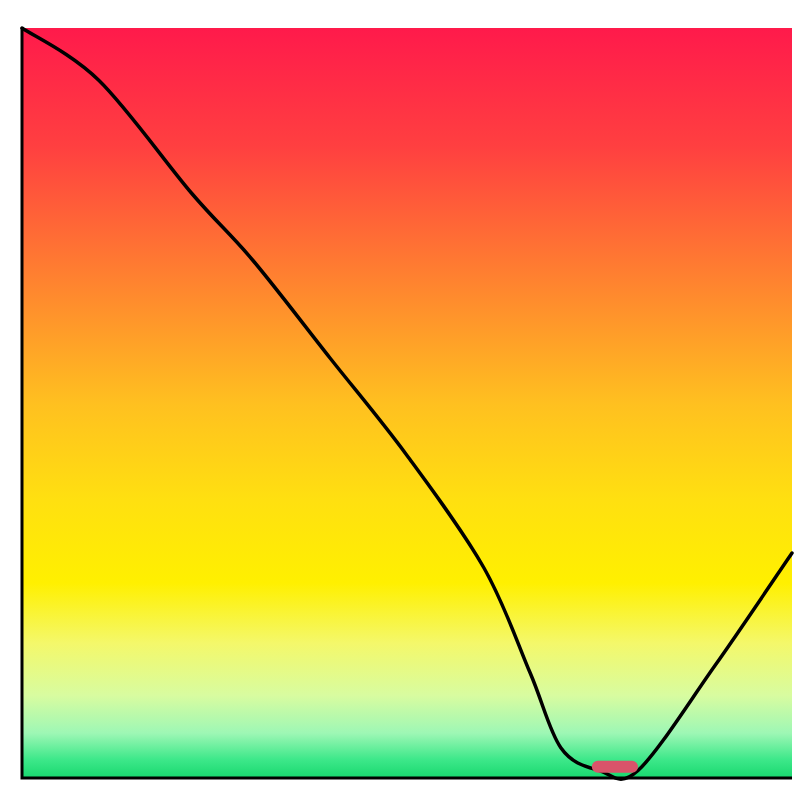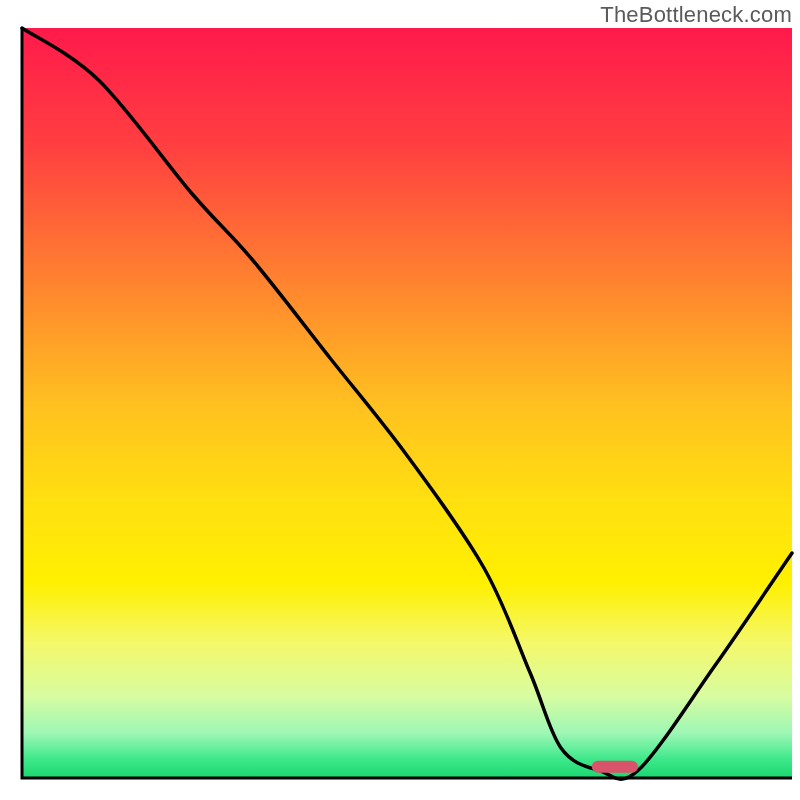--- a/index.html
+++ b/index.html
@@ -27,21 +27,20 @@
     z-index: 10;
   }
   svg {
     display: block;
   }
 </style>
 </head>
 <body>
 
 <div class="frame">
-  <div class="watermark">TheBottleneck.com</div>
 
   <svg id="chart-svg" width="800" height="800" viewBox="0 0 800 800" preserveAspectRatio="none">
     <defs>
       <linearGradient id="bg-grad" x1="0" y1="0" x2="0" y2="1">
           <stop offset="0%" stop-color="#ff1a4b"></stop>
           <stop offset="16%" stop-color="#ff4040"></stop>
           <stop offset="33%" stop-color="#ff8030"></stop>
           <stop offset="50%" stop-color="#ffc020"></stop>
           <stop offset="63%" stop-color="#ffe010"></stop>
           <stop offset="74%" stop-color="#fff000"></stop>

